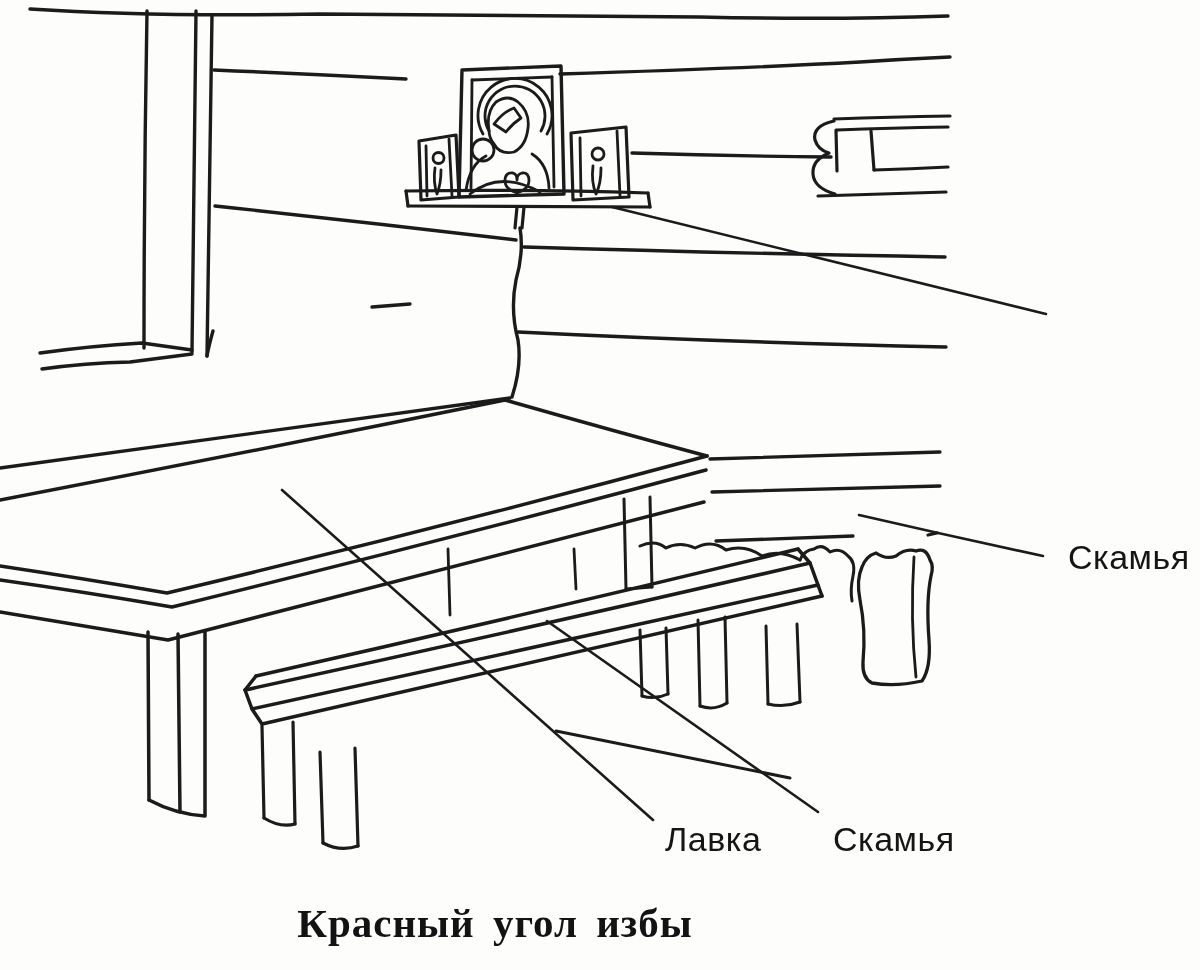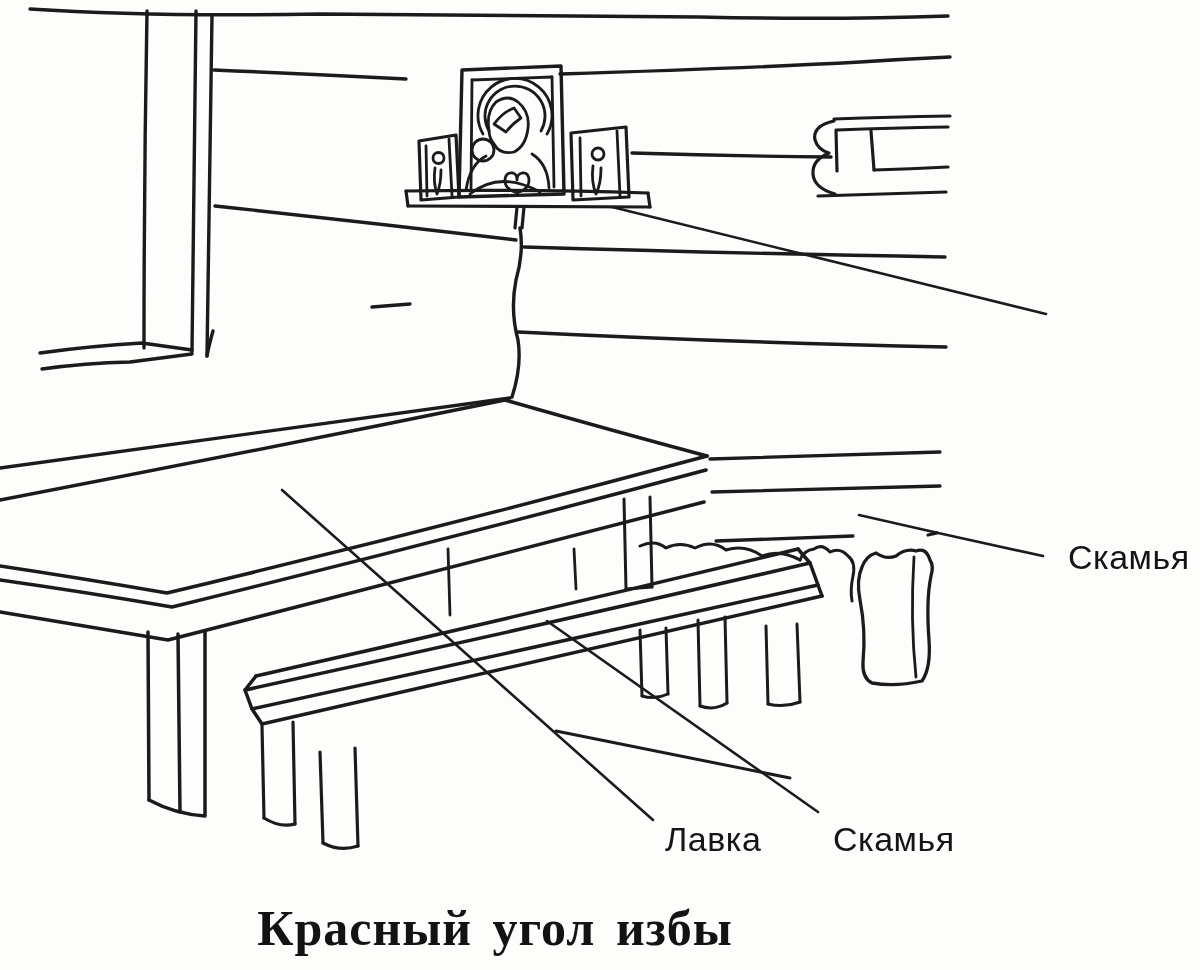--- a/index.html
+++ b/index.html
@@ -22,21 +22,21 @@
   }
   #label-obraza{left:1068px;top:292px;}
   #label-lavka{left:1068px;top:538px;}
   #label-stol{left:665px;top:820px;}
   #label-skamya{left:833px;top:820px;}
   #caption{
     position:absolute;
     left:0;top:899px;width:990px;
     text-align:center;
     font-family:"Liberation Serif","DejaVu Serif",serif;
-    font-size:50px;
+    font-size:41px;
     font-weight:700;
     color:#131313;
     letter-spacing:1px;
     word-spacing:7px;
   }
 </style>
 </head>
 <body>
 
 <div id="stage">

